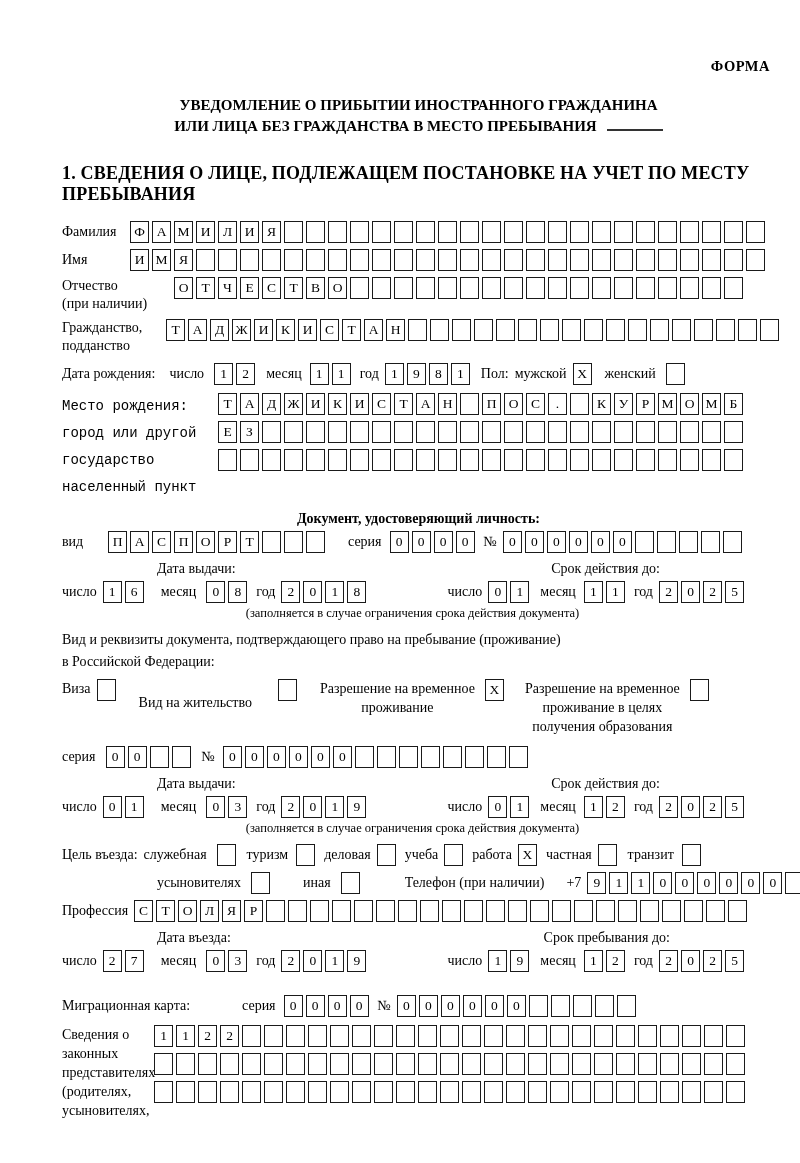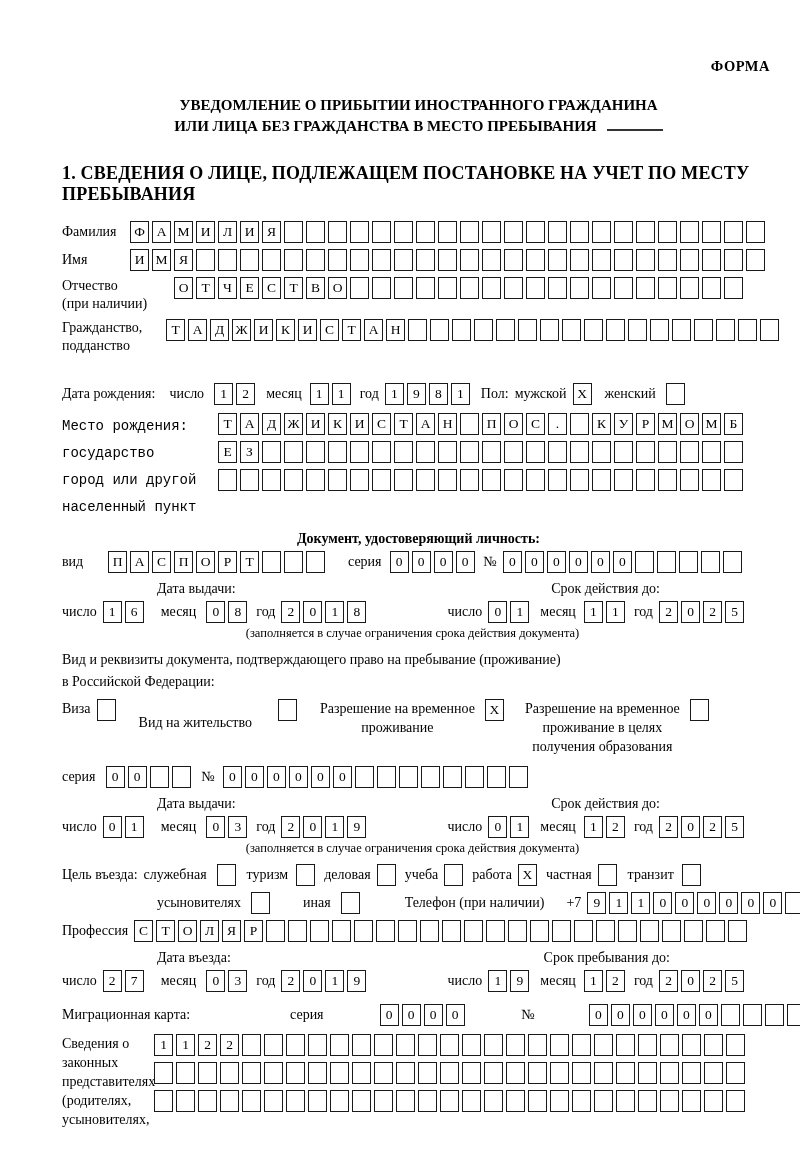--- a/index.html
+++ b/index.html
@@ -197,21 +197,21 @@
         <span class="cell"></span>
         <span class="cell"></span>
         <span class="cell"></span>
         <span class="cell"></span>
         <span class="cell"></span>
         <span class="cell"></span>
         <span class="cell"></span>
       </span>
   </div>
 
-  <div class="row" style="margin-top:28px;text-align:right;">
+  <div class="row" style="margin-top:8px;text-align:right;">
     <span class="lbl">Дата рождения:</span>
     <span class="lbl ml14">число</span>
     <span class="cells ml10">
         <span class="cell">1</span>
         <span class="cell">2</span>
       </span>
     <span class="lbl ml8">месяц</span>
     <span class="cells ml8">
         <span class="cell">1</span>
         <span class="cell">1</span>
@@ -226,22 +226,22 @@
     <span class="lbl ml8">Пол:</span>
     <span class="lbl ml6">мужской</span>
     <span class="cell cb ml6">X</span>
     <span class="lbl ml10">женский</span>
     <span class="cell cb ml10"></span>
   </div>
 
   <div class="row top" style="margin-top:8px;">
     <div class="lab-col" style="width:148px;">
       <div>Место рождения:</div>
+      <div>город или другой</div>
       <div>государство</div>
-      <div>город или другой</div>
       <div>населенный пункт</div>
     </div>
     <div class="stack ml8">
       <div class="cells">
           <span class="cell">Т</span>
           <span class="cell">А</span>
           <span class="cell">Д</span>
           <span class="cell">Ж</span>
           <span class="cell">И</span>
           <span class="cell">К</span>
@@ -616,21 +616,21 @@
       <span class="lbl ml6">год</span>
       <span class="cells ml6">
           <span class="cell">2</span>
           <span class="cell">0</span>
           <span class="cell">2</span>
           <span class="cell">5</span>
         </span>
     </div>
   </div>
 
-  <div class="row" style="margin-top:12px;gap:48px;">
+  <div class="row" style="margin-top:23px;">
     <span class="lbl">Миграционная карта:</span>
     <span class="lbl" style="margin-left:52px;">серия</span>
     <span class="cells ml8">
         <span class="cell">0</span>
         <span class="cell">0</span>
         <span class="cell">0</span>
         <span class="cell">0</span>
       </span>
     <span class="lbl ml6">№</span>
     <span class="cells ml6">

